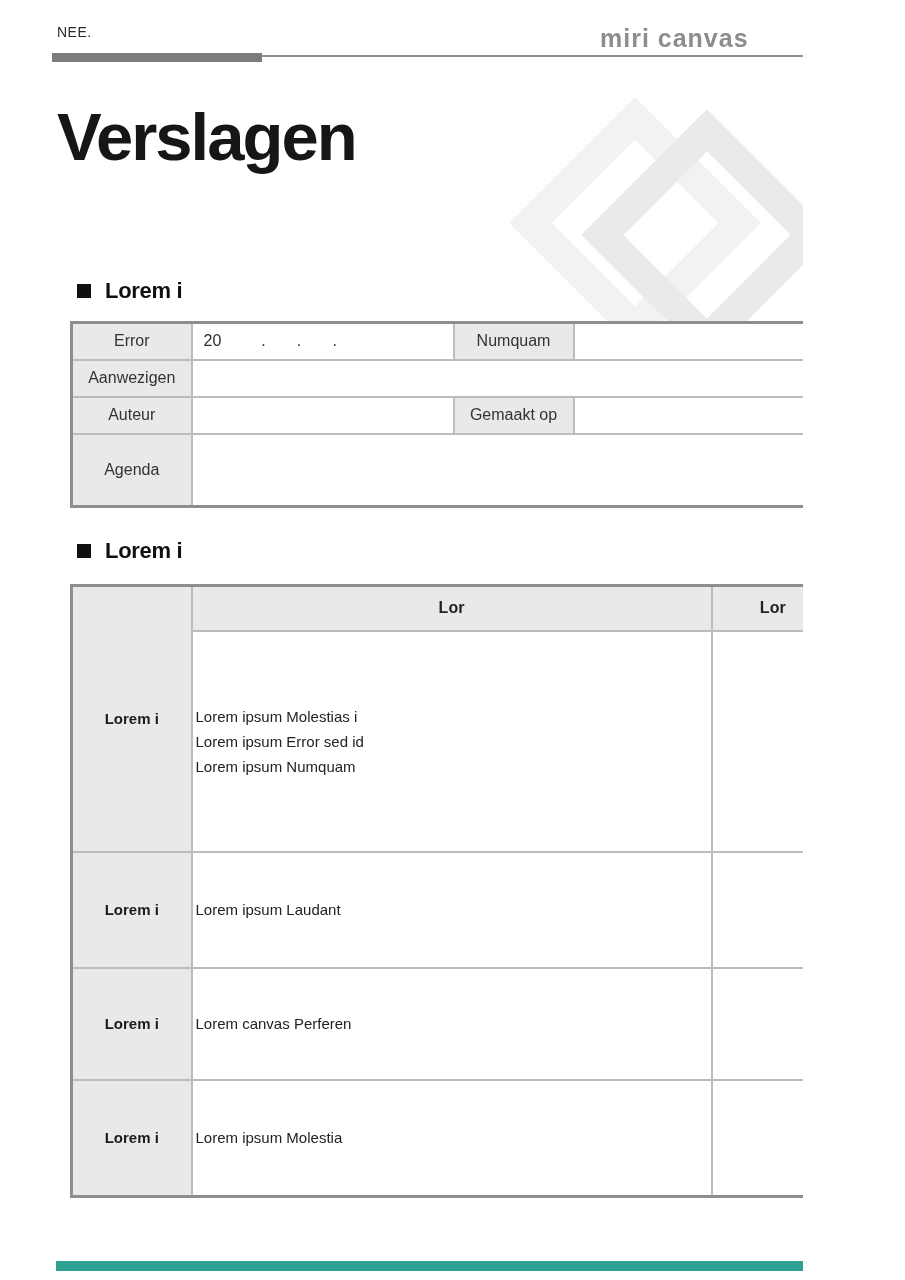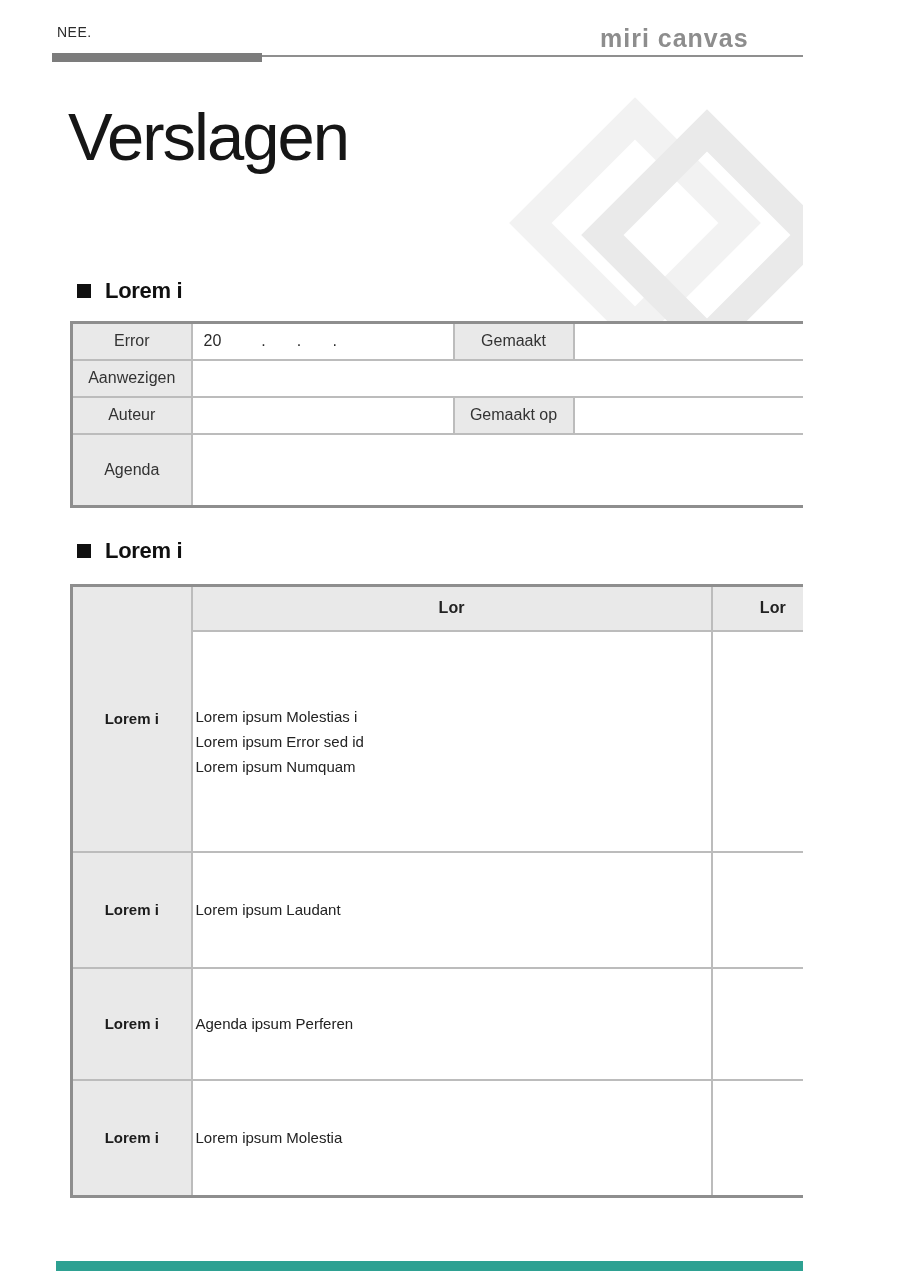--- a/index.html
+++ b/index.html
@@ -17,21 +17,21 @@
   .top-bar{position:absolute;left:52px;top:53px;width:210px;height:9px;background:var(--topbar);}
   .brand{position:absolute;left:600px;top:24px;width:253px;font-size:25px;
          font-weight:bold;color:var(--logo);letter-spacing:1px;}
 
   
   .wm{position:absolute;transform:rotate(45deg);background:transparent;box-sizing:border-box;}
   .wm1{left:546px;top:134px;width:178px;height:178px;border:30px solid var(--wmlight);}
   .wm2{left:618px;top:146px;width:178px;height:178px;border:30px solid var(--wmdark);}
 
   
-  .title{position:absolute;left:68px;top:100px;font-size:67px;font-weight:400;color:var(--ink);
+  .title{position:absolute;left:57px;top:100px;font-size:67px;font-weight:700;color:var(--ink);
          letter-spacing:-2px;line-height:1.1;}
   .subtitle{position:absolute;left:70px;top:193px;font-size:21px;font-weight:800;color:#1d1d1d;
             letter-spacing:-.2px;}
 
   
   .sec-head{position:absolute;left:77px;display:flex;align-items:center;gap:14px;}
   .sec-head .sq{width:14px;height:14px;background:#101010;flex:0 0 auto;}
   .sec-head .txt{font-size:22px;font-weight:bold;color:#101010;line-height:1;letter-spacing:-.3px;}
   #sec1{top:280px;} #sec2{top:540px;}
 
@@ -80,21 +80,21 @@
     <colgroup>
         <col style="width:120px">
         <col style="width:262px">
         <col style="width:120px">
         <col style="width:261px">
       </colgroup>
     <tbody>
         <tr class="r">
       <td class="lbl">Error</td>
       <td class="date">20         .       .       .</td>
-      <td class="lbl">Gemaakt</td>
+      <td class="lbl">Numquam</td>
       <td></td>
     </tr>
     <tr class="r">
       <td class="lbl">Aanwezigen</td>
       <td colspan="3"></td>
     </tr>
     <tr class="r">
       <td class="lbl">Auteur</td>
       <td></td>
       <td class="lbl">Gemaakt op</td>
@@ -135,21 +135,21 @@
     <tr class="row-2">
       <td class="lbl">Lorem i</td>
       <td class="content">
         <div class="line">Lorem ipsum Laudant</div>
       </td>
       <td></td>
     </tr>
     <tr class="row-3">
       <td class="lbl">Lorem i</td>
       <td class="content">
-        <div class="line">Agenda ipsum Perferen</div>
+        <div class="line">Lorem canvas Perferen</div>
       </td>
       <td></td>
     </tr>
     <tr class="row-4">
       <td class="lbl">Lorem i</td>
       <td class="content">
         <div class="line">Lorem ipsum Molestia</div>
       </td>
       <td></td>
     </tr>

